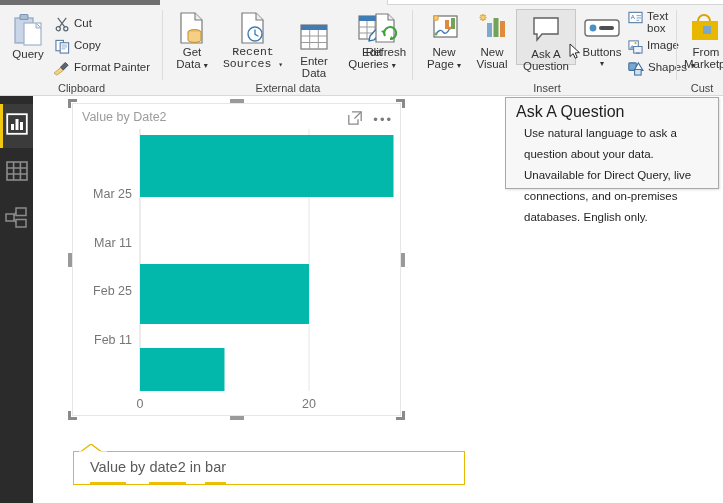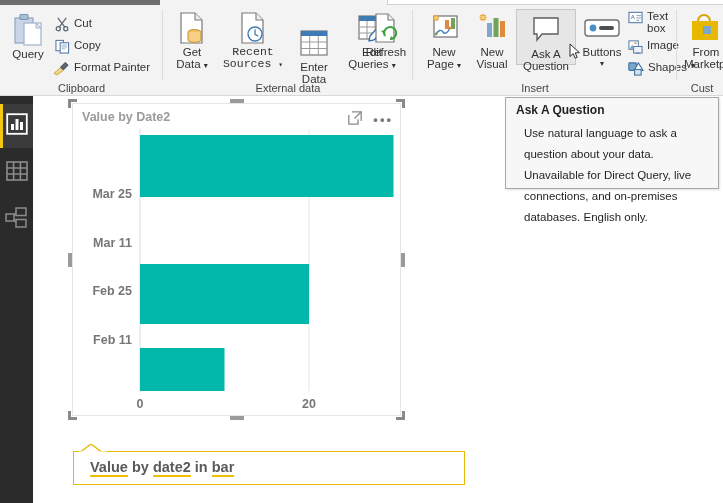--- a/index.html
+++ b/index.html
@@ -43,21 +43,21 @@
   .railitem.active { background:#3b3b3b; }
   .railitem.active:before { content:""; position:absolute; left:0; top:0; bottom:0; width:3px; background:#f2c811; }
 
   
   .canvas { position:absolute; left:33px; top:96px; width:690px; height:407px;
             background:#fff;
             background-image:
               radial-gradient(#9a9a9a 0.7px, transparent 0.7px);
             background-size: 33.8px 33.8px;
             background-position: 5px 11px;
-            overflow:hidden;font-weight:bold; }
+            overflow:hidden; }
 
   
   .visual { position:absolute; left:39px; top:7px; width:329px; height:313px;
             background:#fff; }
   .visual-border { position:absolute; inset:0; border:1px solid #e6e6e6; pointer-events:none; }
   .vtitle { position:absolute; left:10px; top:7px; font-size:12.5px; color:#9b9b9b; }
   .vicons { position:absolute; right:8px; top:8px; display:flex; align-items:center; gap:11px; }
   .dots { letter-spacing:2px; color:#7a7a7a; font-size:13px; line-height:10px; }
 
   .plot { position:absolute; left:0; top:0; width:329px; height:313px; }
@@ -72,27 +72,27 @@
   .hdl { position:absolute; background:#9a9a9a; }
   .hdl.top  { left:50%; margin-left:-7px; top:0;    width:14px; height:4px; }
   .hdl.bot  { left:50%; margin-left:-7px; bottom:0; width:14px; height:4px; }
   .hdl.lft  { top:50%; margin-top:-7px; left:0;     width:4px; height:14px; }
   .hdl.rgt  { top:50%; margin-top:-7px; right:0;    width:4px; height:14px; }
 
   
   .qabox { position:absolute; left:40px; top:355px; width:392px; height:34px;
            background:#fff; border:1.4px solid #e8b900; }
   .qatext { position:absolute; left:16px; top:7px; font-size:14.5px; color:#5a5a5a; white-space:nowrap; }
-  .qatext .u { border-bottom:2px solid #f0c000; padding-bottom:0; }
+  .qatext .u { border-bottom:2px solid #f0c000; padding-bottom:7px; }
   .qapeak { position:absolute; left:5px; top:-8px; width:28px; height:9px; }
 
   
   .tooltip { position:absolute; left:505px; top:97px; width:214px; height:92px;
              background:#f7f7f7; border:1px solid #a8a8a8; box-shadow:1px 1px 2px rgba(0,0,0,.12); }
-  .tt-title { position:absolute; left:10px; top:5px; font-size:12px; font-weight:bold; color:#1f1f1f; }
+  .tt-title { position:absolute; left:10px; top:5px; font-size:16px; font-weight:normal; color:#1f1f1f; }
   .tt-body { position:absolute; left:18px; top:25px; width:188px; font-size:11.5px;
              color:#1f1f1f; line-height:21px; }
 
   .cursor { position:absolute; left:569px; top:43px; width:12px; height:17px; }
 </style>
 </head>
 <body>
 
 <div id="app">
 
@@ -174,21 +174,21 @@
             <path d="M5 2 h14 l7 7 v23 h-21 z" fill="#fff" stroke="#7a7a7a" stroke-width="1.2"></path>
             <path d="M19 2 v7 h7" fill="#eee" stroke="#7a7a7a" stroke-width="1.1"></path>
             <circle cx="18" cy="23" r="7" fill="#fff" stroke="#3f7cb5" stroke-width="1.4"></circle>
             <path d="M18 18.5 v4.8 l3.4 2" stroke="#3f7cb5" stroke-width="1.3" fill="none"></path>
           </svg>
         </span>
         <span class="lbl">Recent</span>
         <span class="lbl"><span>Sources</span> <span style="font-size:8px;">▾</span></span>
       </div>
 
-      <div class="btn" style="left:127px; top:19px; width:48px;">
+      <div class="btn" style="left:127px; top:13px; width:48px;">
         <span class="icowrap" style="height:36px;">
           <svg width="32" height="32" viewBox="0 0 32 32">
             <rect x="3" y="4" width="26" height="24" fill="#fff" stroke="#7a7a7a" stroke-width="1.2"></rect>
             <rect x="3" y="4" width="26" height="5" fill="#3f7cb5"></rect>
             <path d="M3 15 h26 M3 21.5 h26 M11.7 9 v19 M20.3 9 v19" stroke="#9a9a9a" stroke-width="1"></path>
           </svg>
         </span>
         <span class="lbl">Enter</span>
         <span class="lbl">Data</span>
       </div>
@@ -312,21 +312,21 @@
           <svg width="16" height="15" viewBox="0 0 17 16">
             <rect x="0.8" y="2" width="8" height="8" rx="1" fill="#7aa7cc" stroke="#3f6f9f" stroke-width="1.1"></rect>
             <path d="M11 2 L16 10 L6.5 10 Z" fill="#fff" stroke="#3f6f9f" stroke-width="1.1"></path>
             <rect x="7" y="9" width="7" height="6" fill="#cfe0ee" stroke="#3f6f9f" stroke-width="1.1"></rect>
           </svg>
         </span>
         <span>Shapes</span>
         <span style="font-size:8px;">▾</span>
       </div>
 
-      <div class="glabel" style="left:28px; width:180px;margin-top:40px;">Insert</div>
+      <div class="glabel" style="left:40px; width:180px;margin-top:40px;">Insert</div>
       <div class="gsep"></div>
     </div>
 
     <div class="rgroup" style="left:677px; width:46px;">
       <div class="btn" style="left:-2px; top:4px; width:62px;">
         <span class="icowrap" style="height:36px;">
           <svg width="34" height="34" viewBox="0 0 34 34">
             <path d="M9 10 a6 6 0 0 1 12 0" fill="none" stroke="#d8a400" stroke-width="2"></path>
             <rect x="3" y="10" width="26" height="19" fill="#e8b800"></rect>
             <rect x="14" y="15" width="8" height="8" fill="#7aa7cc"></rect>

